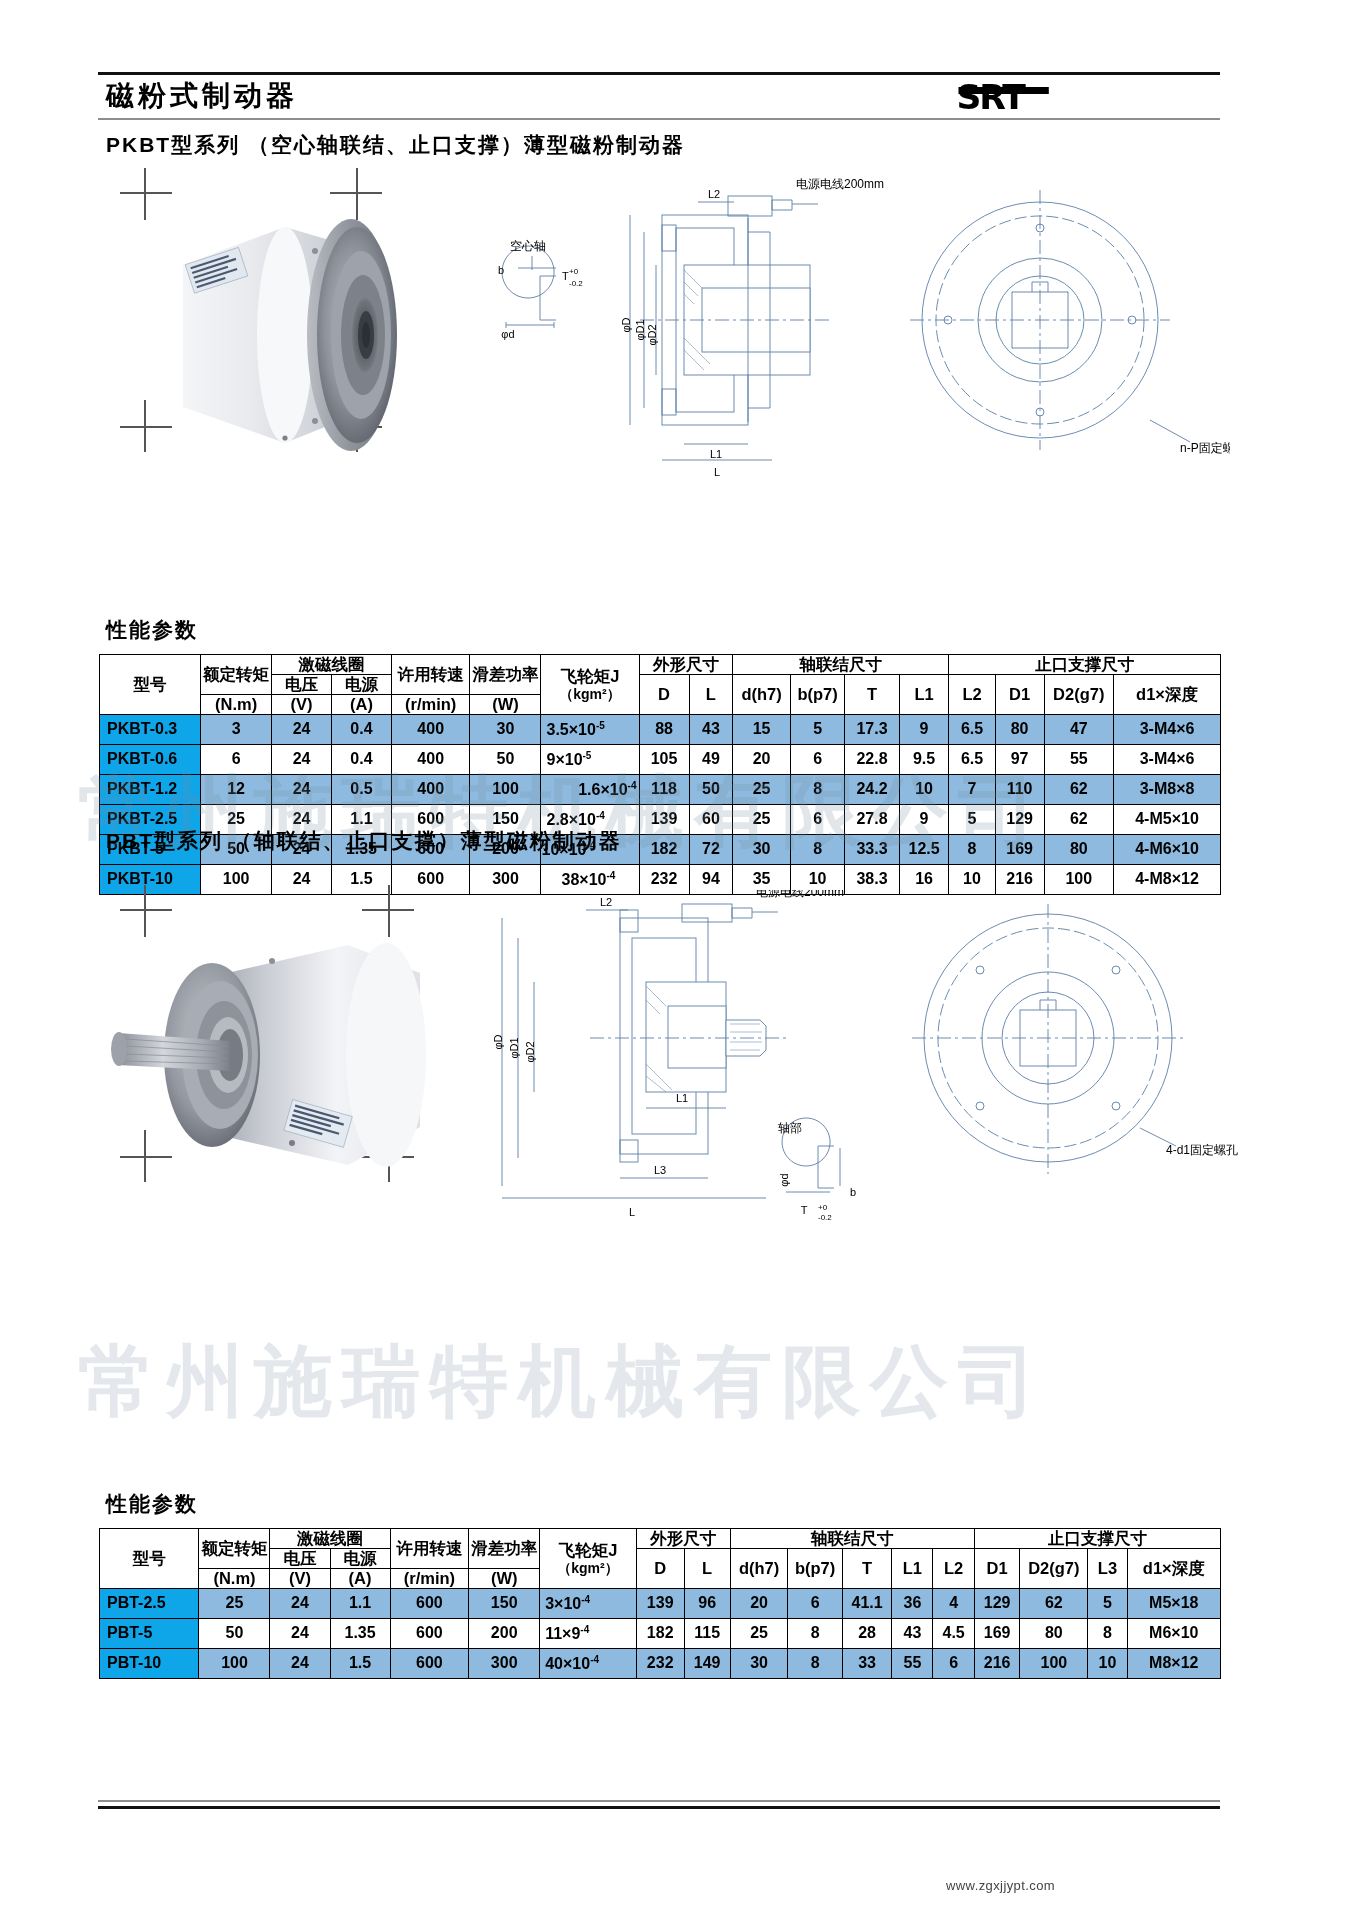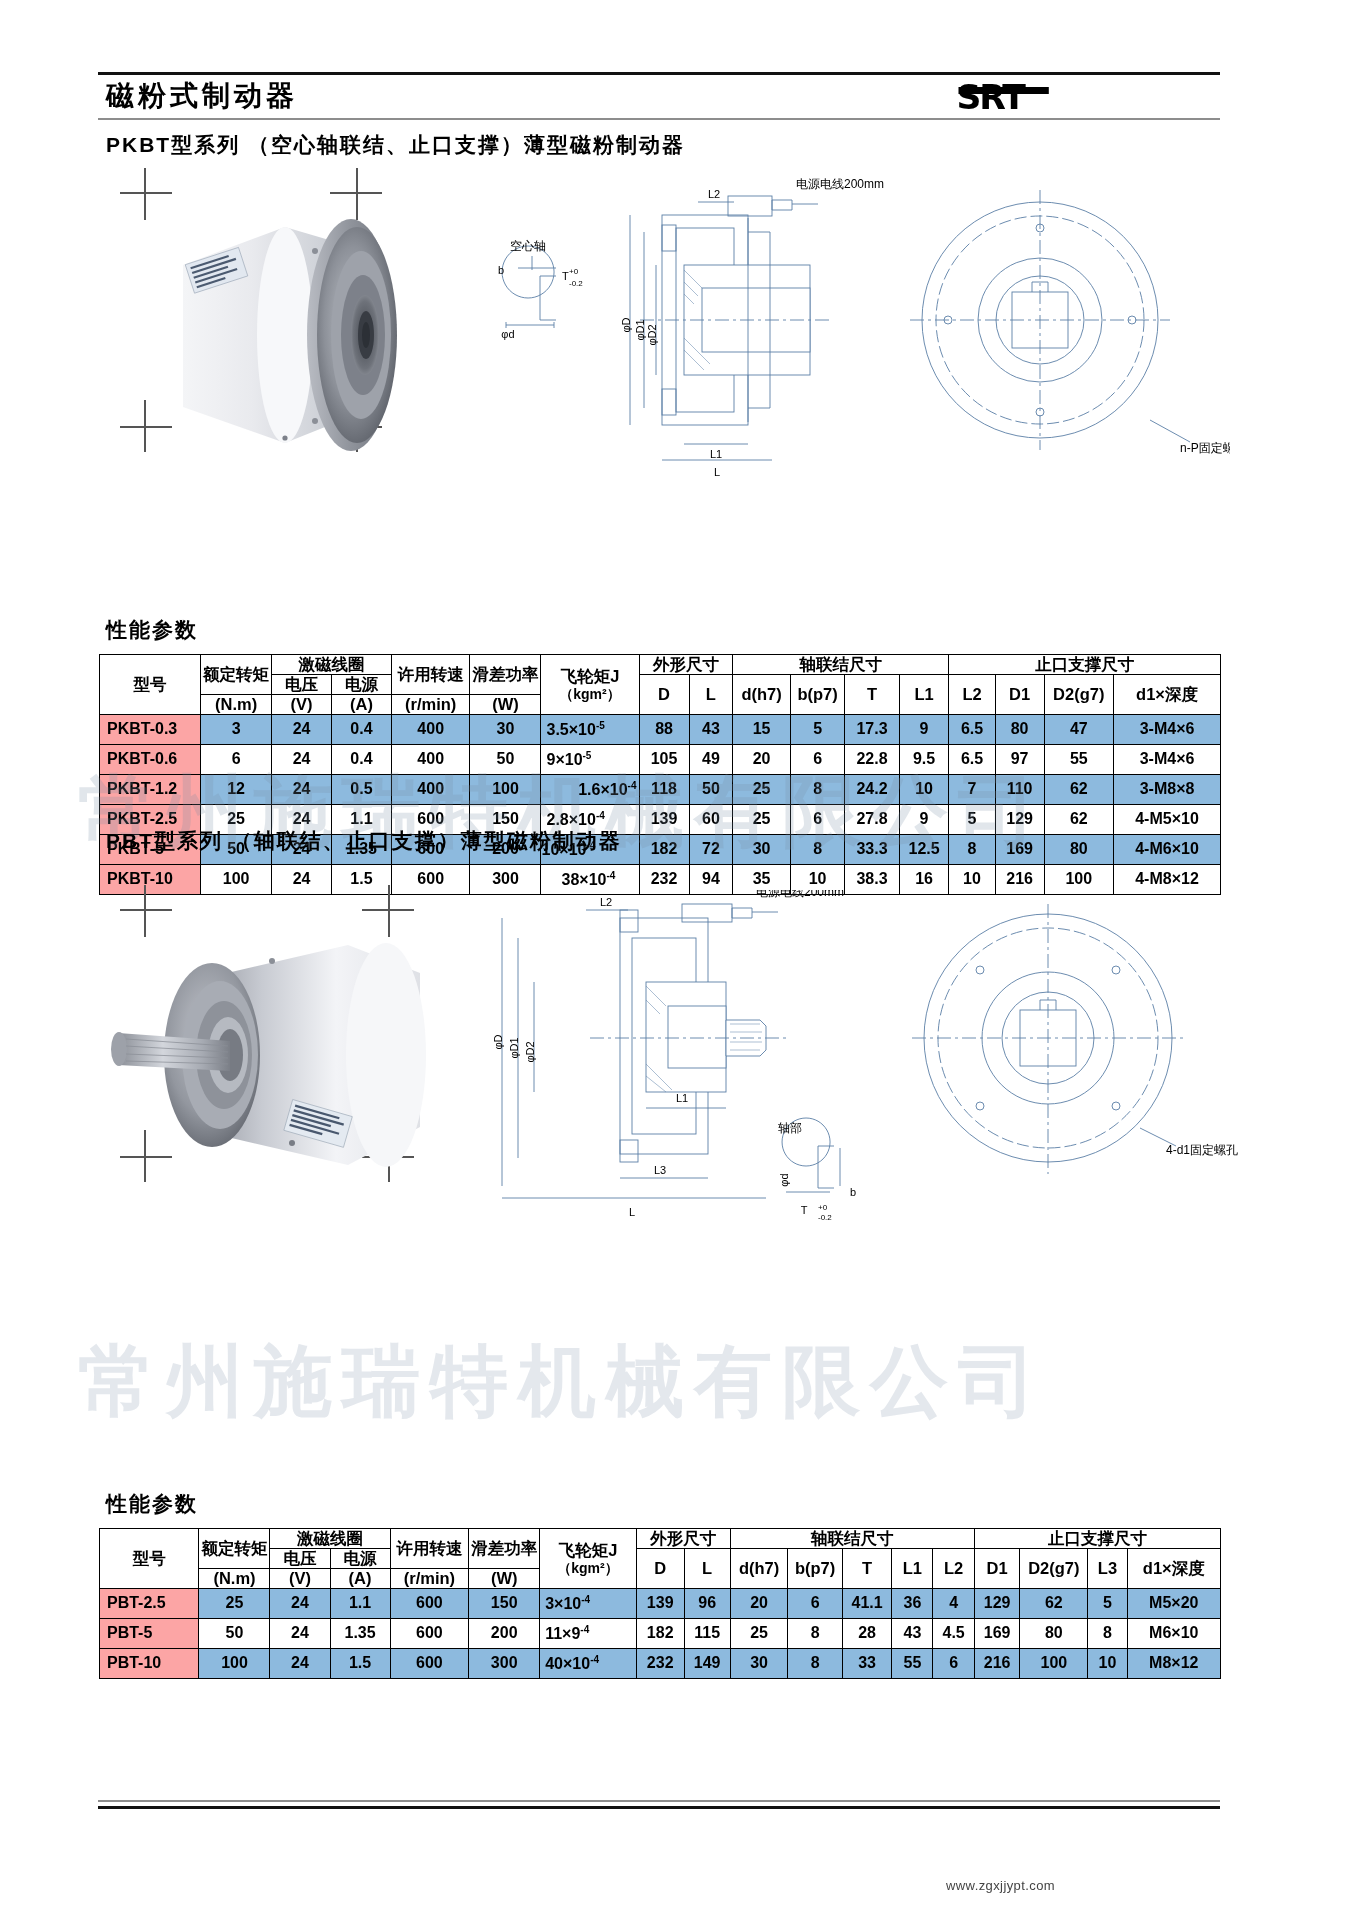--- a/index.html
+++ b/index.html
@@ -69,21 +69,21 @@
     font-weight:700;
     color:#000;
     padding:0 2px;
     line-height:1.15;
     white-space:nowrap;
   }
   table.spec th { font-size:16.5px; letter-spacing:0px; }
   table.spec td { height:30px; }
   table.spec tr.alt td { background:#8dbade; }
   table.spec td.model { text-align:left; padding-left:7px; letter-spacing:0px; }
-  table.spec td.model, table.spec tr.alt td.model { background:#fca5a5; }
+  table.spec td.model, table.spec tr.alt td.model { background:#0ea5e9; }
   sup { font-size:10px; vertical-align: super; }
   .small-unit { font-size:14px; font-weight:700; }
 
   
   .watermark {
     position:absolute;
     left:78px; top:760px;
     width:1010px;
     font-size:78px;
     font-weight:700;
@@ -671,21 +671,21 @@
           <td>139</td>
           <td>96</td>
           <td>20</td>
           <td>6</td>
           <td>41.1</td>
           <td>36</td>
           <td>4</td>
           <td>129</td>
           <td>62</td>
           <td>5</td>
-          <td>M5×20</td>
+          <td>M5×18</td>
         </tr>
         <tr>
           <td class="model">PBT-5</td>
           <td>50</td>
           <td>24</td>
           <td>1.35</td>
           <td>600</td>
           <td>200</td>
           <td style="text-align: left; padding-left: 5px;"><span>11×9</span><sup>-4</sup></td>
           <td>182</td>

